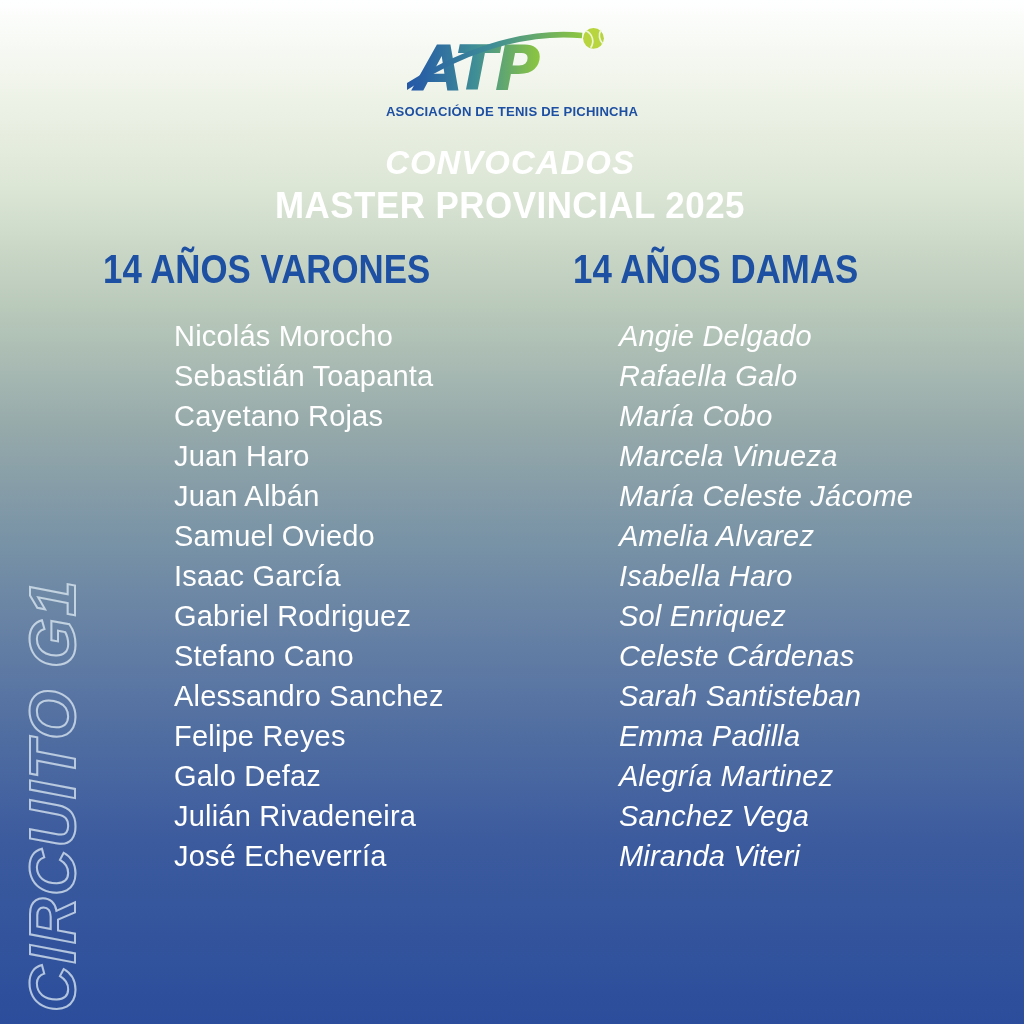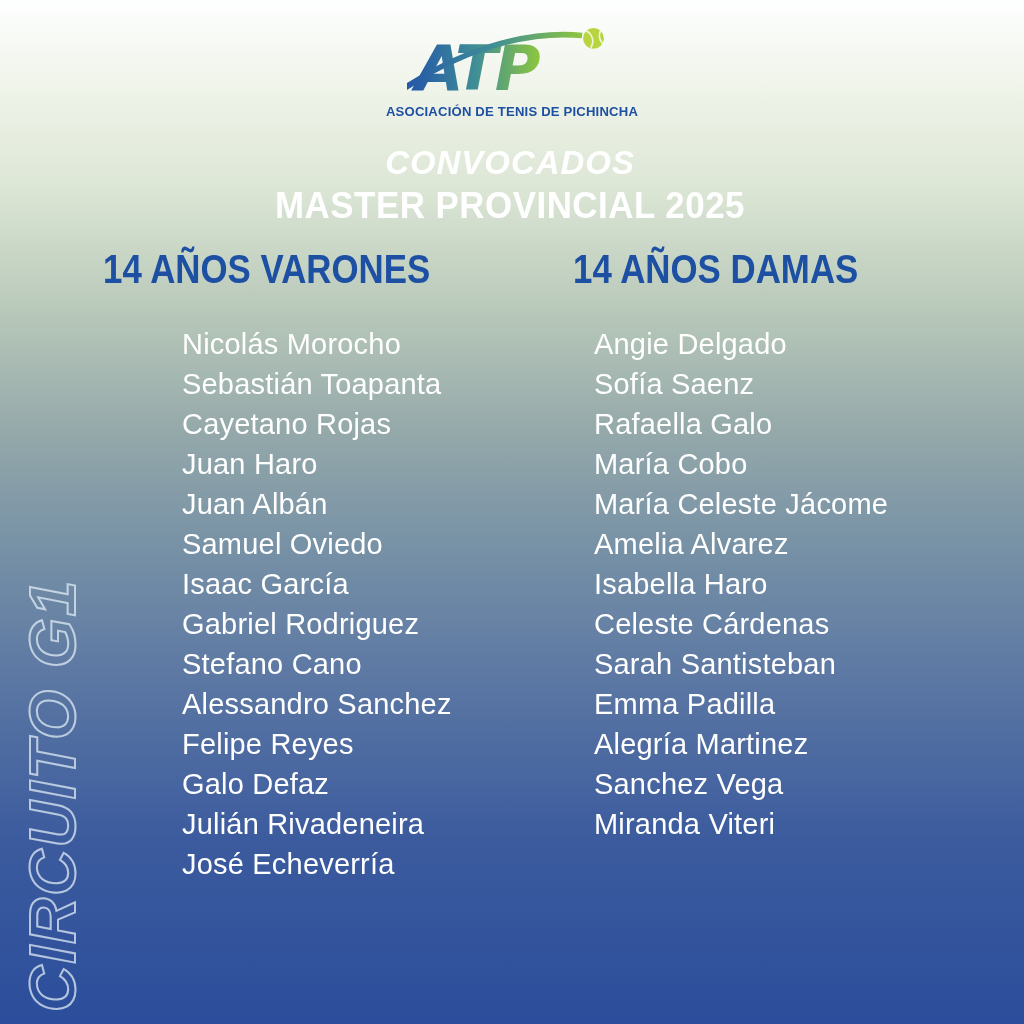--- a/index.html
+++ b/index.html
@@ -76,31 +76,31 @@
     transform-origin: left top;
     letter-spacing: 0px;
   }
   .col-header.varones { left: 103px; }
   .col-header.damas   { left: 573px; }
 
   
   .names {
     position: absolute;
     top: 312px;
-    margin: 12px;
+    margin: 4px;
     padding: 0;
     list-style: none;
     color: #ffffff;
     font-size: 29px;
     line-height: 40px;
     font-weight: normal;
     letter-spacing: 0.2px;
   }
   .names.varones { left: 170px; }
-  .names.damas   { left: 582px; }
+  .names.damas   { left: 615px; font-style: italic; }
 
   
   .watermark {
     position: absolute;
     left: 16px;
     top: 1012px;
     transform: rotate(-90deg);
     transform-origin: 0 0;
     white-space: nowrap;
     font-size: 64px;
@@ -157,26 +157,27 @@
     <li>Stefano Cano</li>
     <li>Alessandro Sanchez</li>
     <li>Felipe Reyes</li>
     <li>Galo Defaz</li>
     <li>Julián Rivadeneira</li>
     <li>José Echeverría</li>
   </ul>
 
   <ul class="names damas">
     <li>Angie Delgado</li>
-    <li>Sofía Saenz</li>
     <li>Rafaella Galo</li>
     <li>María Cobo</li>
+    <li>Marcela Vinueza</li>
     <li>María Celeste Jácome</li>
     <li>Amelia Alvarez</li>
     <li>Isabella Haro</li>
+    <li>Sol Enriquez</li>
     <li>Celeste Cárdenas</li>
     <li>Sarah Santisteban</li>
     <li>Emma Padilla</li>
     <li>Alegría Martinez</li>
     <li>Sanchez Vega</li>
     <li>Miranda Viteri</li>
   </ul>
 
   <div class="watermark">CIRCUITO G1</div>
 

